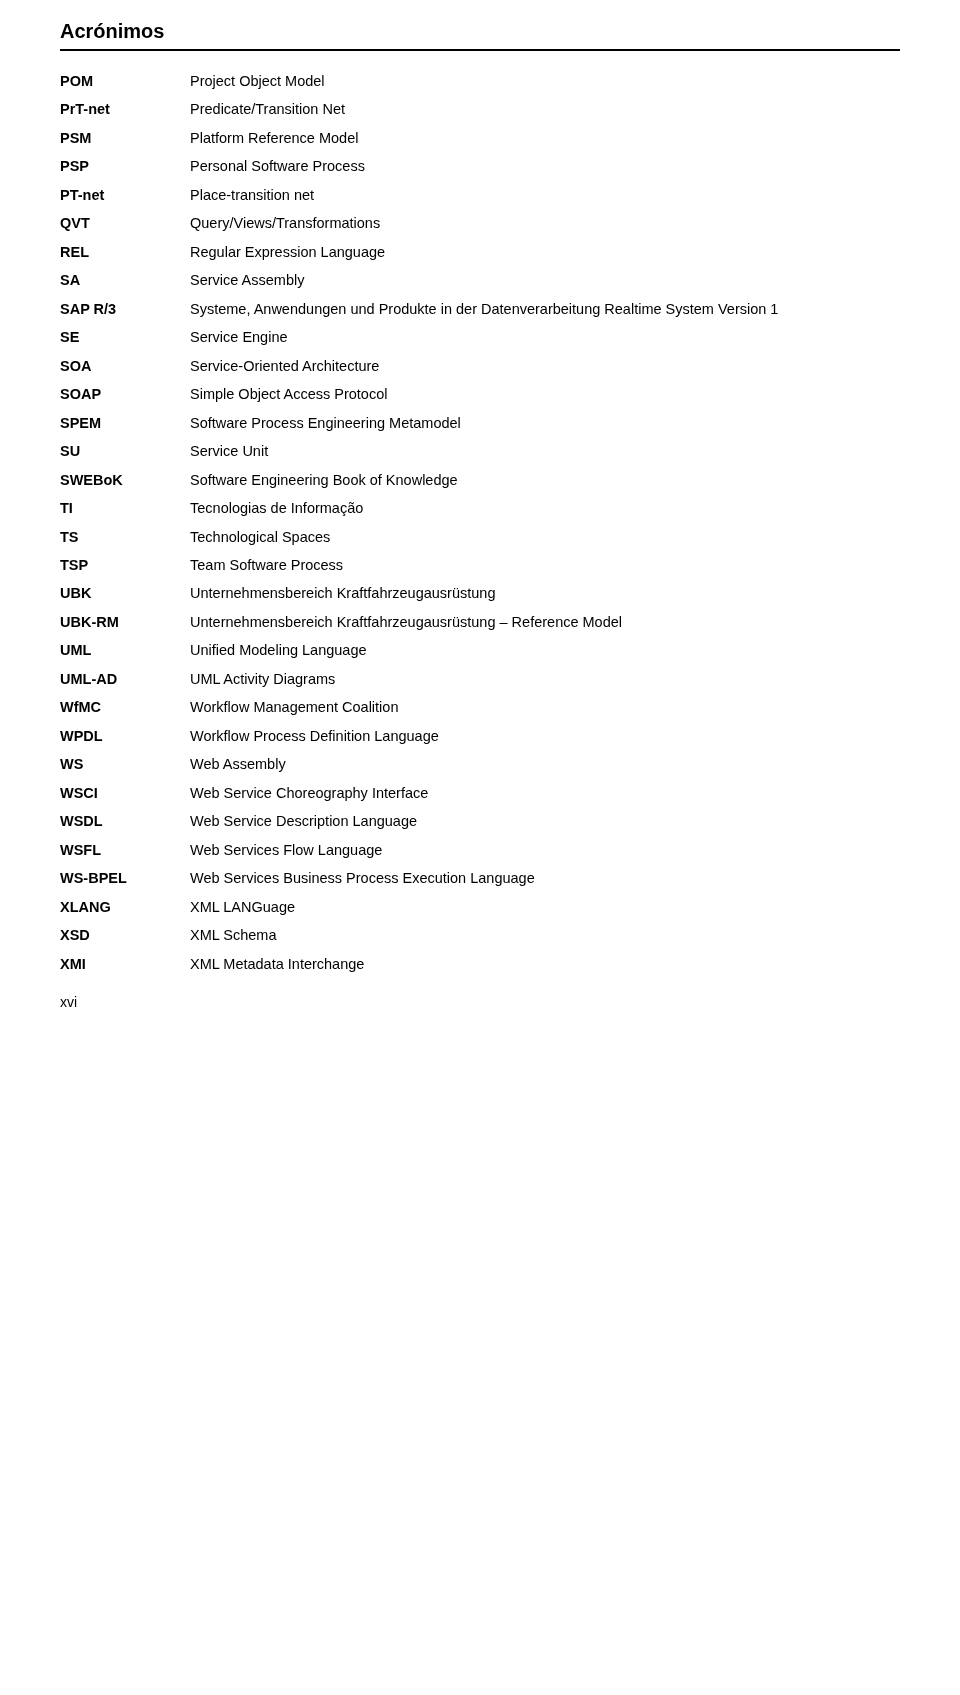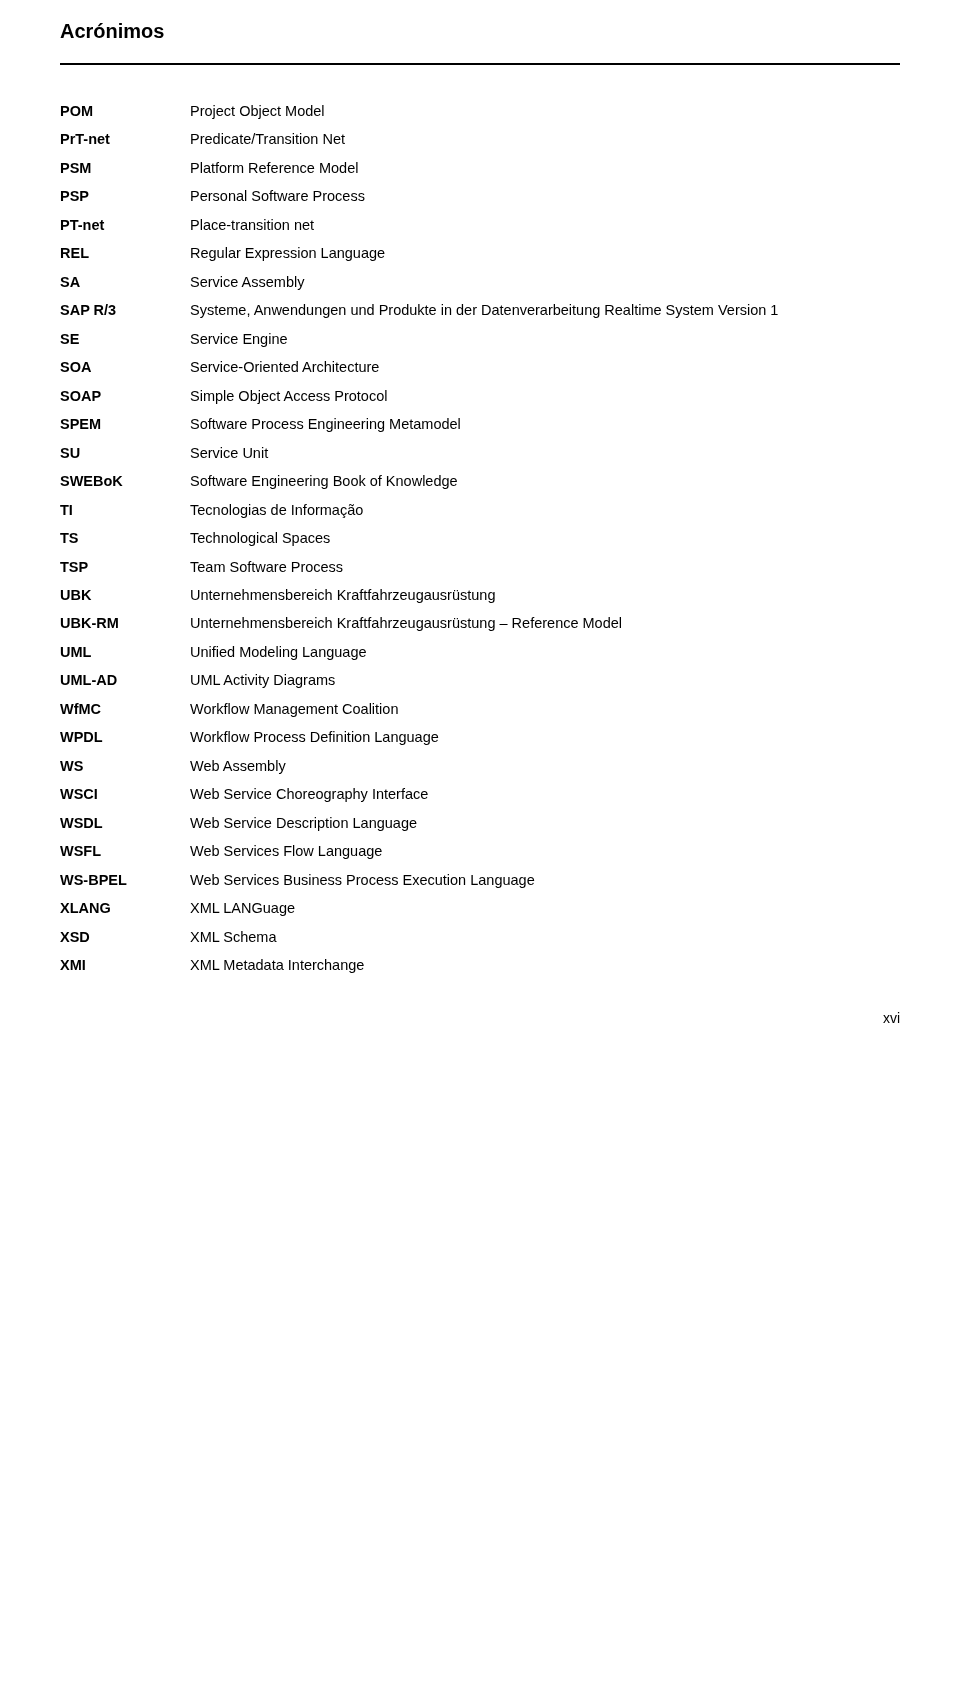--- a/index.html
+++ b/index.html
@@ -10,22 +10,22 @@
     body {
       font-family: "Times New Roman", Times, serif;
       font-size: 15px;
       background: #fff;
       color: #000;
       width: 960px;
       padding: 20px 60px 40px 60px;
     }
     .page-header {
       border-bottom: 2px solid #000;
-      padding-bottom: 20px;
-      margin-bottom: 32px;
+      padding-bottom: 6px;
+      margin-bottom: 16px;
     }
     .page-title {
       font-size: 20px;
       font-weight: bold;
       font-family: Arial, sans-serif;
     }
     .acronym-table {
       width: 100%;
       border-collapse: collapse;
     }
@@ -39,25 +39,24 @@
     .acronym-table tr td.abbr {
       font-weight: bold;
       width: 130px;
       padding-right: 20px;
       white-space: nowrap;
     }
     .acronym-table tr td.definition {
       width: auto;
     }
     .page-footer {
-      margin-top: 30px;
+      margin-top: 16px;
       font-family: Arial, sans-serif;
       font-size: 14px;
       color: #000;
-      text-align: right;
     }
   </style>
 </head>
 <body>
 
 <div class="page-header">
   <span class="page-title">Acrónimos</span>
 </div>
 
 <table class="acronym-table">
@@ -74,20 +73,24 @@
         <td class="abbr">PSM</td>
         <td class="definition">Platform Reference Model</td>
       </tr>
       <tr>
         <td class="abbr">PSP</td>
         <td class="definition">Personal Software Process</td>
       </tr>
       <tr>
         <td class="abbr">PT-net</td>
         <td class="definition">Place-transition net</td>
+      </tr>
+      <tr>
+        <td class="abbr">QVT</td>
+        <td class="definition">Query/Views/Transformations</td>
       </tr>
       <tr>
         <td class="abbr">REL</td>
         <td class="definition">Regular Expression Language</td>
       </tr>
       <tr>
         <td class="abbr">SA</td>
         <td class="definition">Service Assembly</td>
       </tr>
       <tr>

